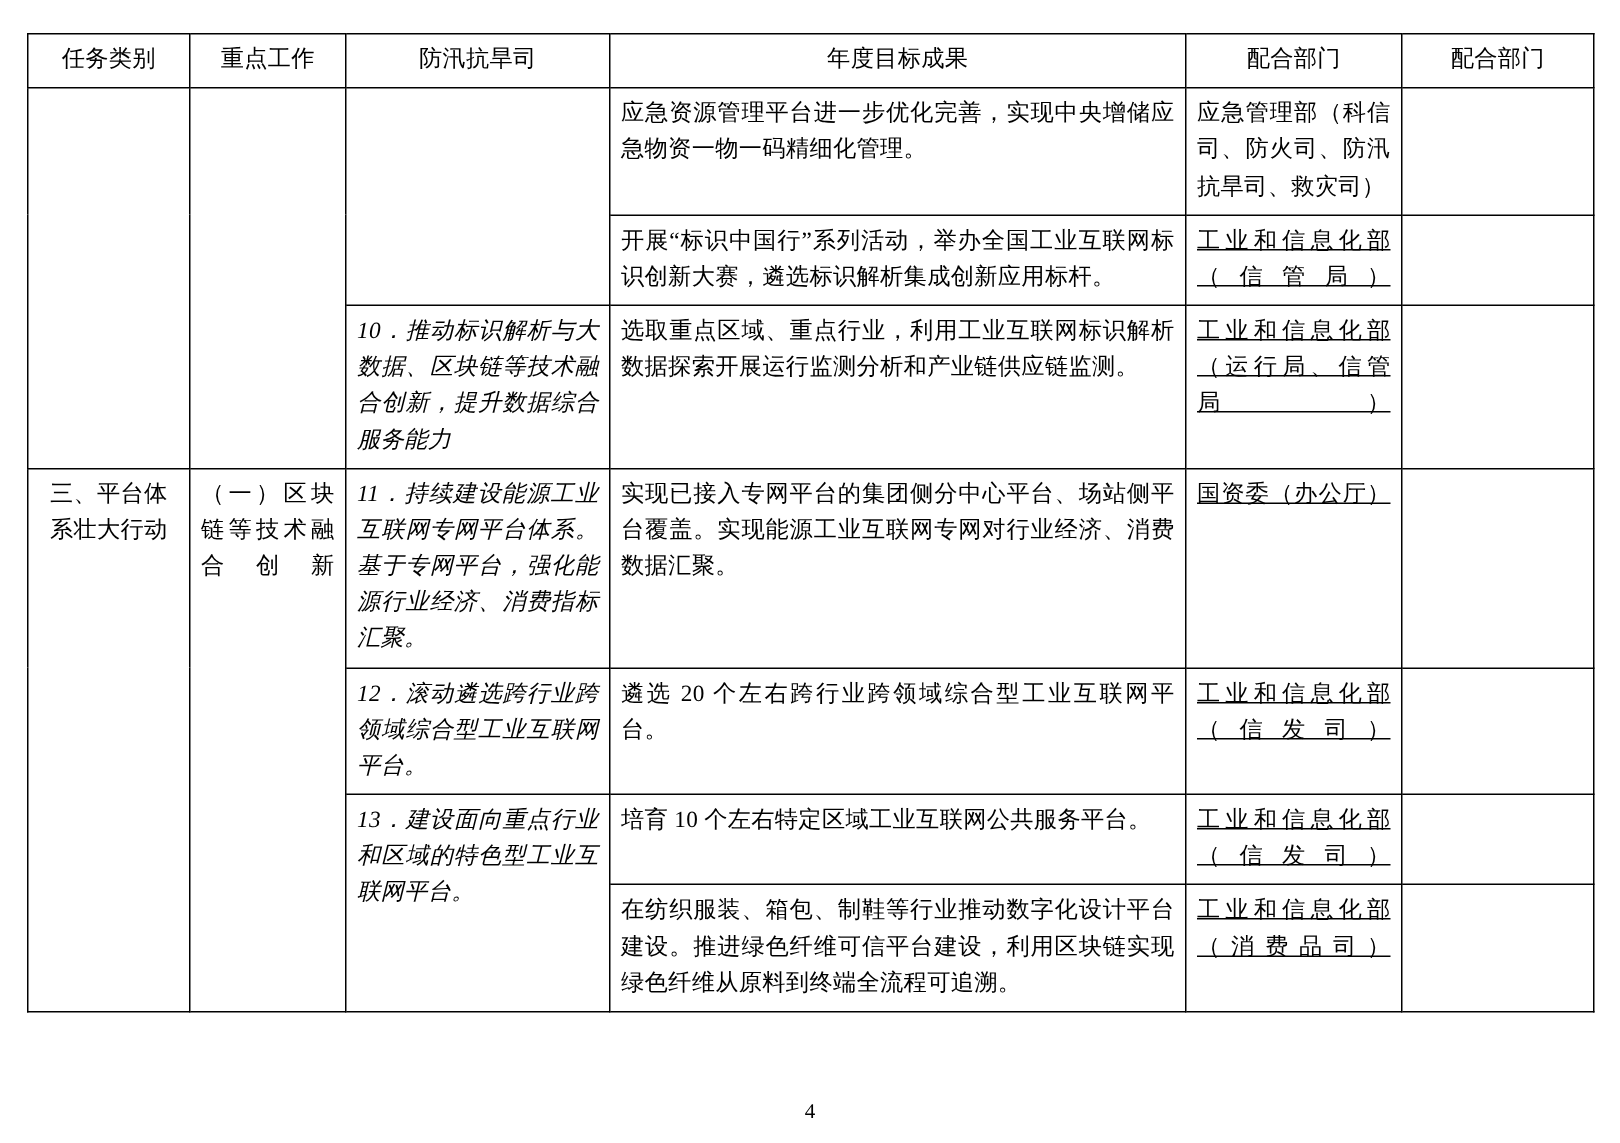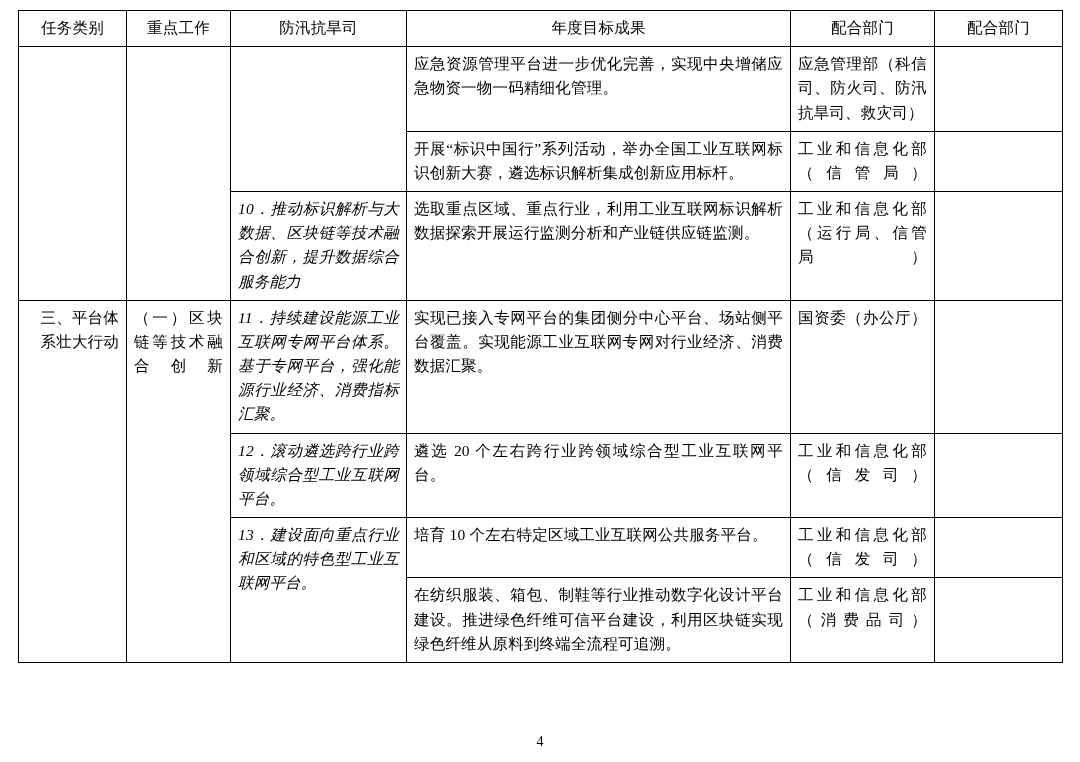--- a/index.html
+++ b/index.html
@@ -19,21 +19,21 @@
     width: 1080px;
     height: 762px;
     position: relative;
     box-sizing: border-box;
     padding: 10px 18px 0 18px;
   }
   table.doc-table {
     border-collapse: collapse;
     table-layout: fixed;
     width: 1044px;
-    margin: 0 auto;
+    margin: 12px auto;
   }
   table.doc-table td, table.doc-table th {
     border: 1px solid #000000;
     vertical-align: top;
     padding: 5px 7px 6px 7px;
     font-size: 15.5px;
     line-height: 1.56;
     letter-spacing: 0.2px;
     font-weight: normal;
   }
@@ -47,21 +47,21 @@
   }
   
   col.c1 { width: 108px; }
   col.c2 { width: 104px; }
   col.c3 { width: 176px; }
   col.c4 { width: 384px; }
   col.c5 { width: 144px; }
   col.c6 { width: 128px; }
 
   .cat-cell {
-    text-align: right;
+    text-align: center;
     vertical-align: middle;
     font-weight: bold;
     letter-spacing: 1px;
     font-size: 16px;
     line-height: 1.7;
   }
   .key-cell {
     vertical-align: middle;
     text-align: justify;
     text-align-last: justify;
@@ -80,20 +80,21 @@
     line-height: 1.62;
   }
   .dept-cell {
     vertical-align: middle;
     text-align: justify;
     line-height: 1.62;
   }
   .dept-cell.spread {
     text-align: justify;
     text-align-last: justify;
+    text-decoration: underline;
   }
   .empty-cell {
     vertical-align: middle;
   }
   .page-number {
     position: absolute;
     left: 0;
     right: 0;
     bottom: 12px;
     text-align: center;

